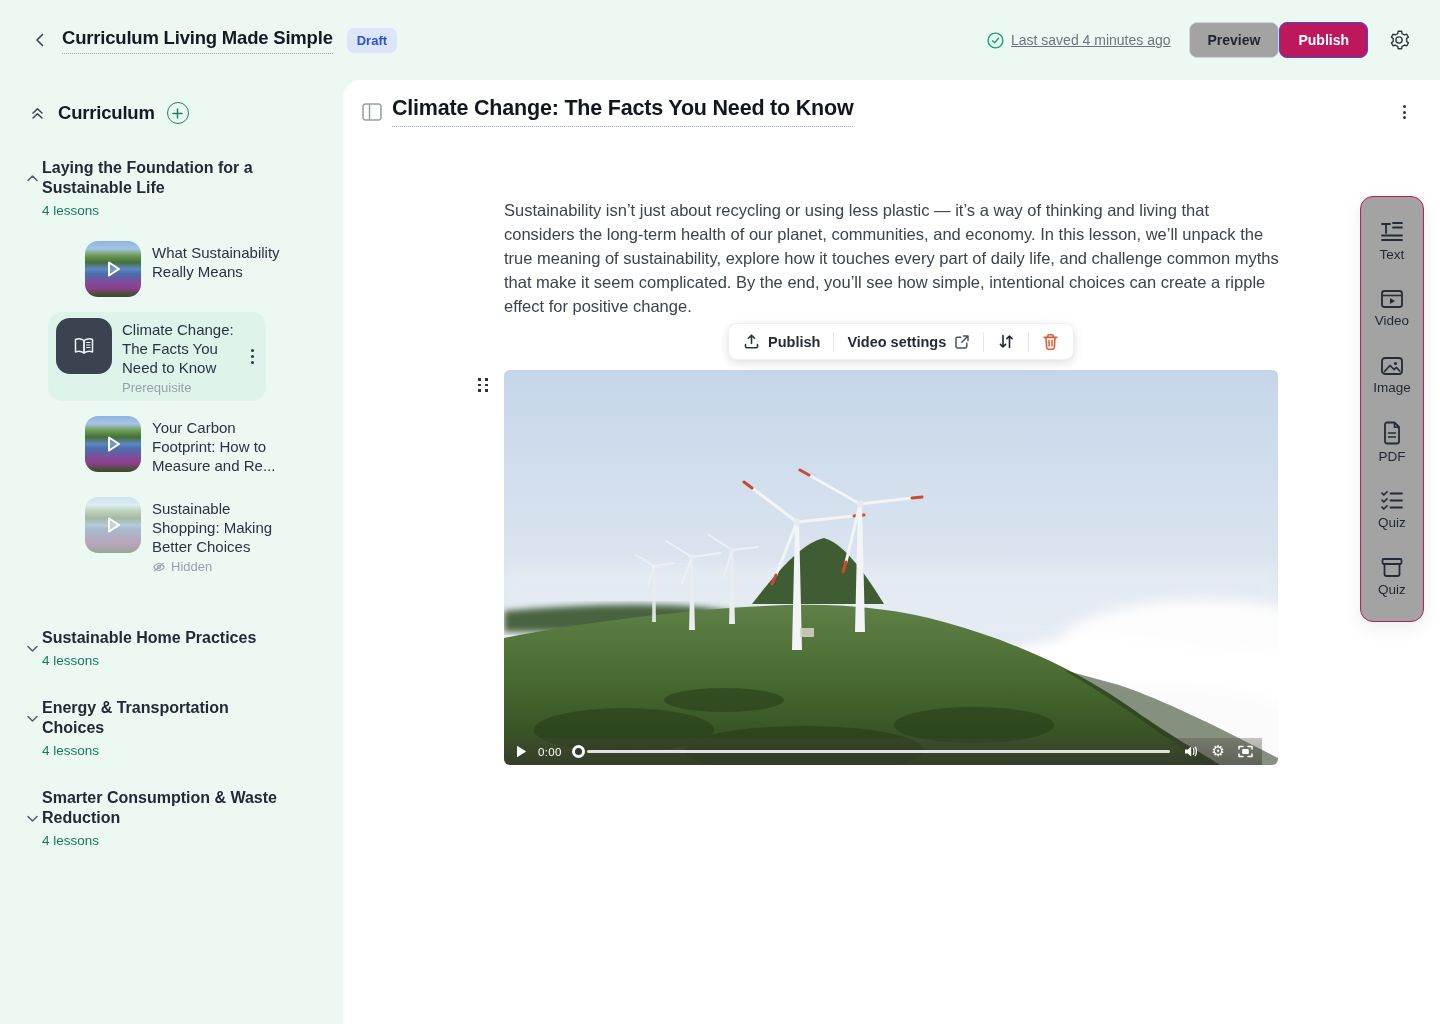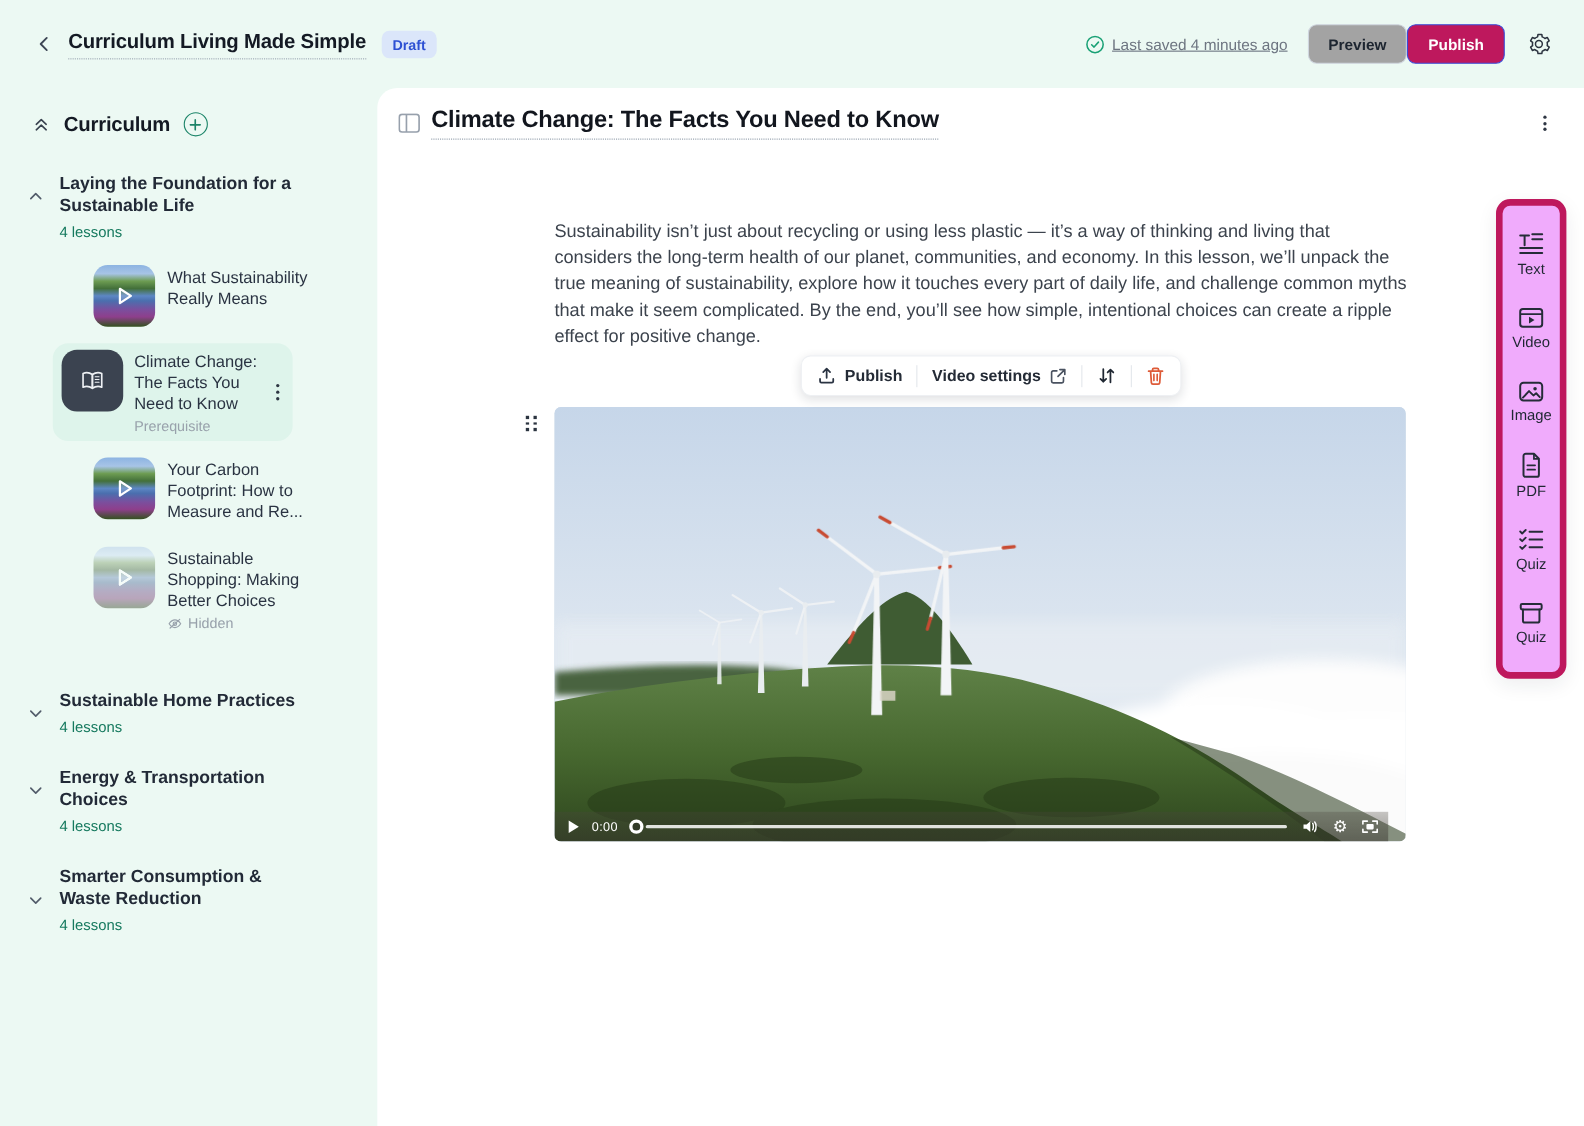--- a/index.html
+++ b/index.html
@@ -29,21 +29,21 @@
   .curriculum-row { display:flex; align-items:center; padding-left:26px; }
   .collapse-all { width:22px; height:22px; color:#39424f; display:flex; align-items:center; justify-content:center; cursor:pointer; }
   .curriculum-title { margin-left:10px; font-size:18.5px; font-weight:700; color:#141a24; letter-spacing:-.2px; }
   .add-section { margin-left:12px; width:22px; height:22px; border:1.5px solid #1b8468; border-radius:50%;
                  color:#1b8468; display:flex; align-items:center; justify-content:center; cursor:pointer;
                  font-size:15px; line-height:1; background:transparent; }
 
   .section { margin-top:34px; display:flex; padding-left:22px; }
   .section-chevron { width:20px; height:20px; margin-top:10px; color:#525c6a; flex:0 0 auto;
                      display:flex; align-items:center; justify-content:center; cursor:pointer; }
-  .section-body { margin-left:12px; cursor:pointer; }
+  .section-body { cursor:pointer; }
   .section-title { font-size:16px; font-weight:600; color:#222a37; line-height:20px; max-width:238px; }
   .section-meta { margin-top:5px; font-size:13.5px; color:#15795e; font-weight:500; }
 
   .lessons { margin-top:23px; display:flex; flex-direction:column; }
   .lesson { display:flex; align-items:flex-start; margin-left:85px; margin-bottom:15px; cursor:pointer; }
   .lesson.selected { margin-left:48px; margin-right:16px; background:#def4eb; border-radius:14px;
                      padding:6px 8px 6px 8px; }
   .lesson:nth-child(4) { margin-top:7px; }
   .thumb { width:56px; height:56px; border-radius:13px; flex:0 0 auto; position:relative; overflow:hidden;
            background:
@@ -98,22 +98,22 @@
   .vc-time { font-size:11.5px; margin-left:9px; letter-spacing:.3px; }
   .vc-scrubber { width:13px; height:13px; border:3px solid #ffffff; border-radius:50%;
                  background:rgba(40,40,40,.35); margin-left:10px; flex:0 0 auto; cursor:pointer; }
   .vc-track { height:2.5px; background:rgba(255,255,255,.85); border-radius:2px; flex:1 1 auto;
               margin:0 14px 0 2px; max-width:592px; cursor:pointer; }
   .vc-right { margin-left:auto; display:flex; align-items:center; gap:13px; }
   .vc-ic { display:flex; align-items:center; cursor:pointer; }
   .vc-gear { font-family:"DejaVu Sans", sans-serif; font-size:15px; line-height:1; color:#fff; }
 
   
-  .palette { position:absolute; left:1360px; top:181px; width:64px; background:#f0abfc;
-             border:6px solid #be185d; border-radius:13px; box-shadow:0 6px 18px rgba(25,35,50,.08);
+  .palette { position:absolute; left:1360px; top:196px; width:64px; background:#a3a3a3;
+             border:1px solid #be185d; border-radius:13px; box-shadow:0 6px 18px rgba(25,35,50,.08);
              padding:11px 0; z-index:6; }
   .p-item { height:67px; display:flex; flex-direction:column; align-items:center; justify-content:center;
             gap:4px; cursor:pointer; color:#252c38; }
   .p-item .p-label { font-size:13.5px; font-weight:500; color:#1f2732; }
 
   svg { display:block; }
 </style>
 </head>
 <body>
 

